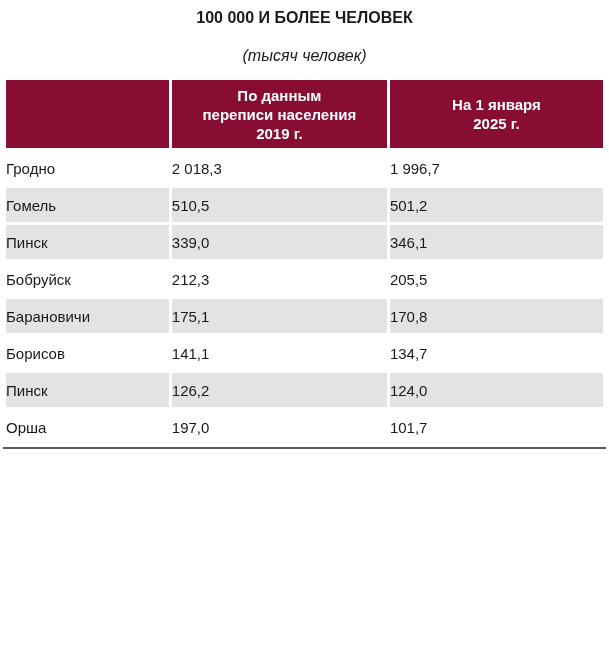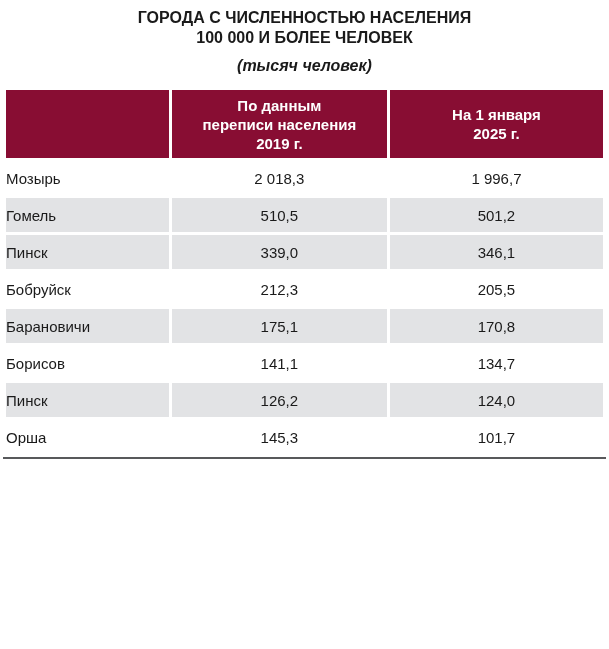--- a/index.html
+++ b/index.html
@@ -23,24 +23,24 @@
     padding-top: 8px;
   }
   .title-line {
     font-weight: bold;
     font-size: 16px;
     line-height: 20px;
     color: #1a1a1a;
   }
   .subtitle-line {
     font-style: italic;
-    font-weight: bold;
+    font-weight: normal;
     font-size: 16px;
     line-height: 20px;
-    margin-top: 8px;
+    margin-top: 18px;
     color: #1a1a1a;
   }
   .table-wrap {
     width: 603px;
     margin: 11px auto 0 auto;
     border-bottom: 2px solid var(--rule-color, #58595B);
   }
   table.pop-table {
     border-collapse: separate;
     border-spacing: 3px;
@@ -68,33 +68,32 @@
   }
   table.pop-table tr.alt td {
     background: var(--zebra-bg, #E2E3E5);
     margin-top: 40px;
   }
   td.city-cell {
     text-align: left;
     padding-left: 9px;
   }
   td.value-cell {
-    text-align: center;
+    text-align: left;
   }
   col.c1 { width: 162px; }
   col.c2 { width: 214px; }
   col.c3 { width: 212px; }
 </style>
 </head>
 <body>
 
 <div class="page">
 
   <div class="title-block">
-    <div class="title-line">ГОРОДА С ЧИСЛЕННОСТЬЮ НАСЕЛЕНИЯ</div>
     <div class="title-line">100 000 И БОЛЕЕ ЧЕЛОВЕК</div>
     <div class="subtitle-line">(тысяч человек)</div>
   </div>
 
   <div class="table-wrap">
     <table class="pop-table">
       <colgroup>
         <col class="c1">
           <col class="c2">
           <col class="c3">
@@ -104,21 +103,21 @@
           <th></th>
           <th>По данным
 переписи населения
 2019 г.</th>
           <th>На 1 января
 2025 г.</th>
         </tr>
       </thead>
       <tbody>
           <tr>
-            <td class="city-cell">Мозырь</td>
+            <td class="city-cell">Гродно</td>
             <td class="value-cell">2 018,3</td>
             <td class="value-cell">1 996,7</td>
           </tr>
           <tr class="alt">
             <td class="city-cell">Гомель</td>
             <td class="value-cell">510,5</td>
             <td class="value-cell">501,2</td>
           </tr>
           <tr class="alt">
             <td class="city-cell">Пинск</td>
@@ -140,20 +139,20 @@
             <td class="value-cell">141,1</td>
             <td class="value-cell">134,7</td>
           </tr>
           <tr class="alt">
             <td class="city-cell">Пинск</td>
             <td class="value-cell">126,2</td>
             <td class="value-cell">124,0</td>
           </tr>
           <tr>
             <td class="city-cell">Орша</td>
-            <td class="value-cell">145,3</td>
+            <td class="value-cell">197,0</td>
             <td class="value-cell">101,7</td>
           </tr>
         </tbody>
     </table>
   </div>
 
 </div>
 
 </body></html>

